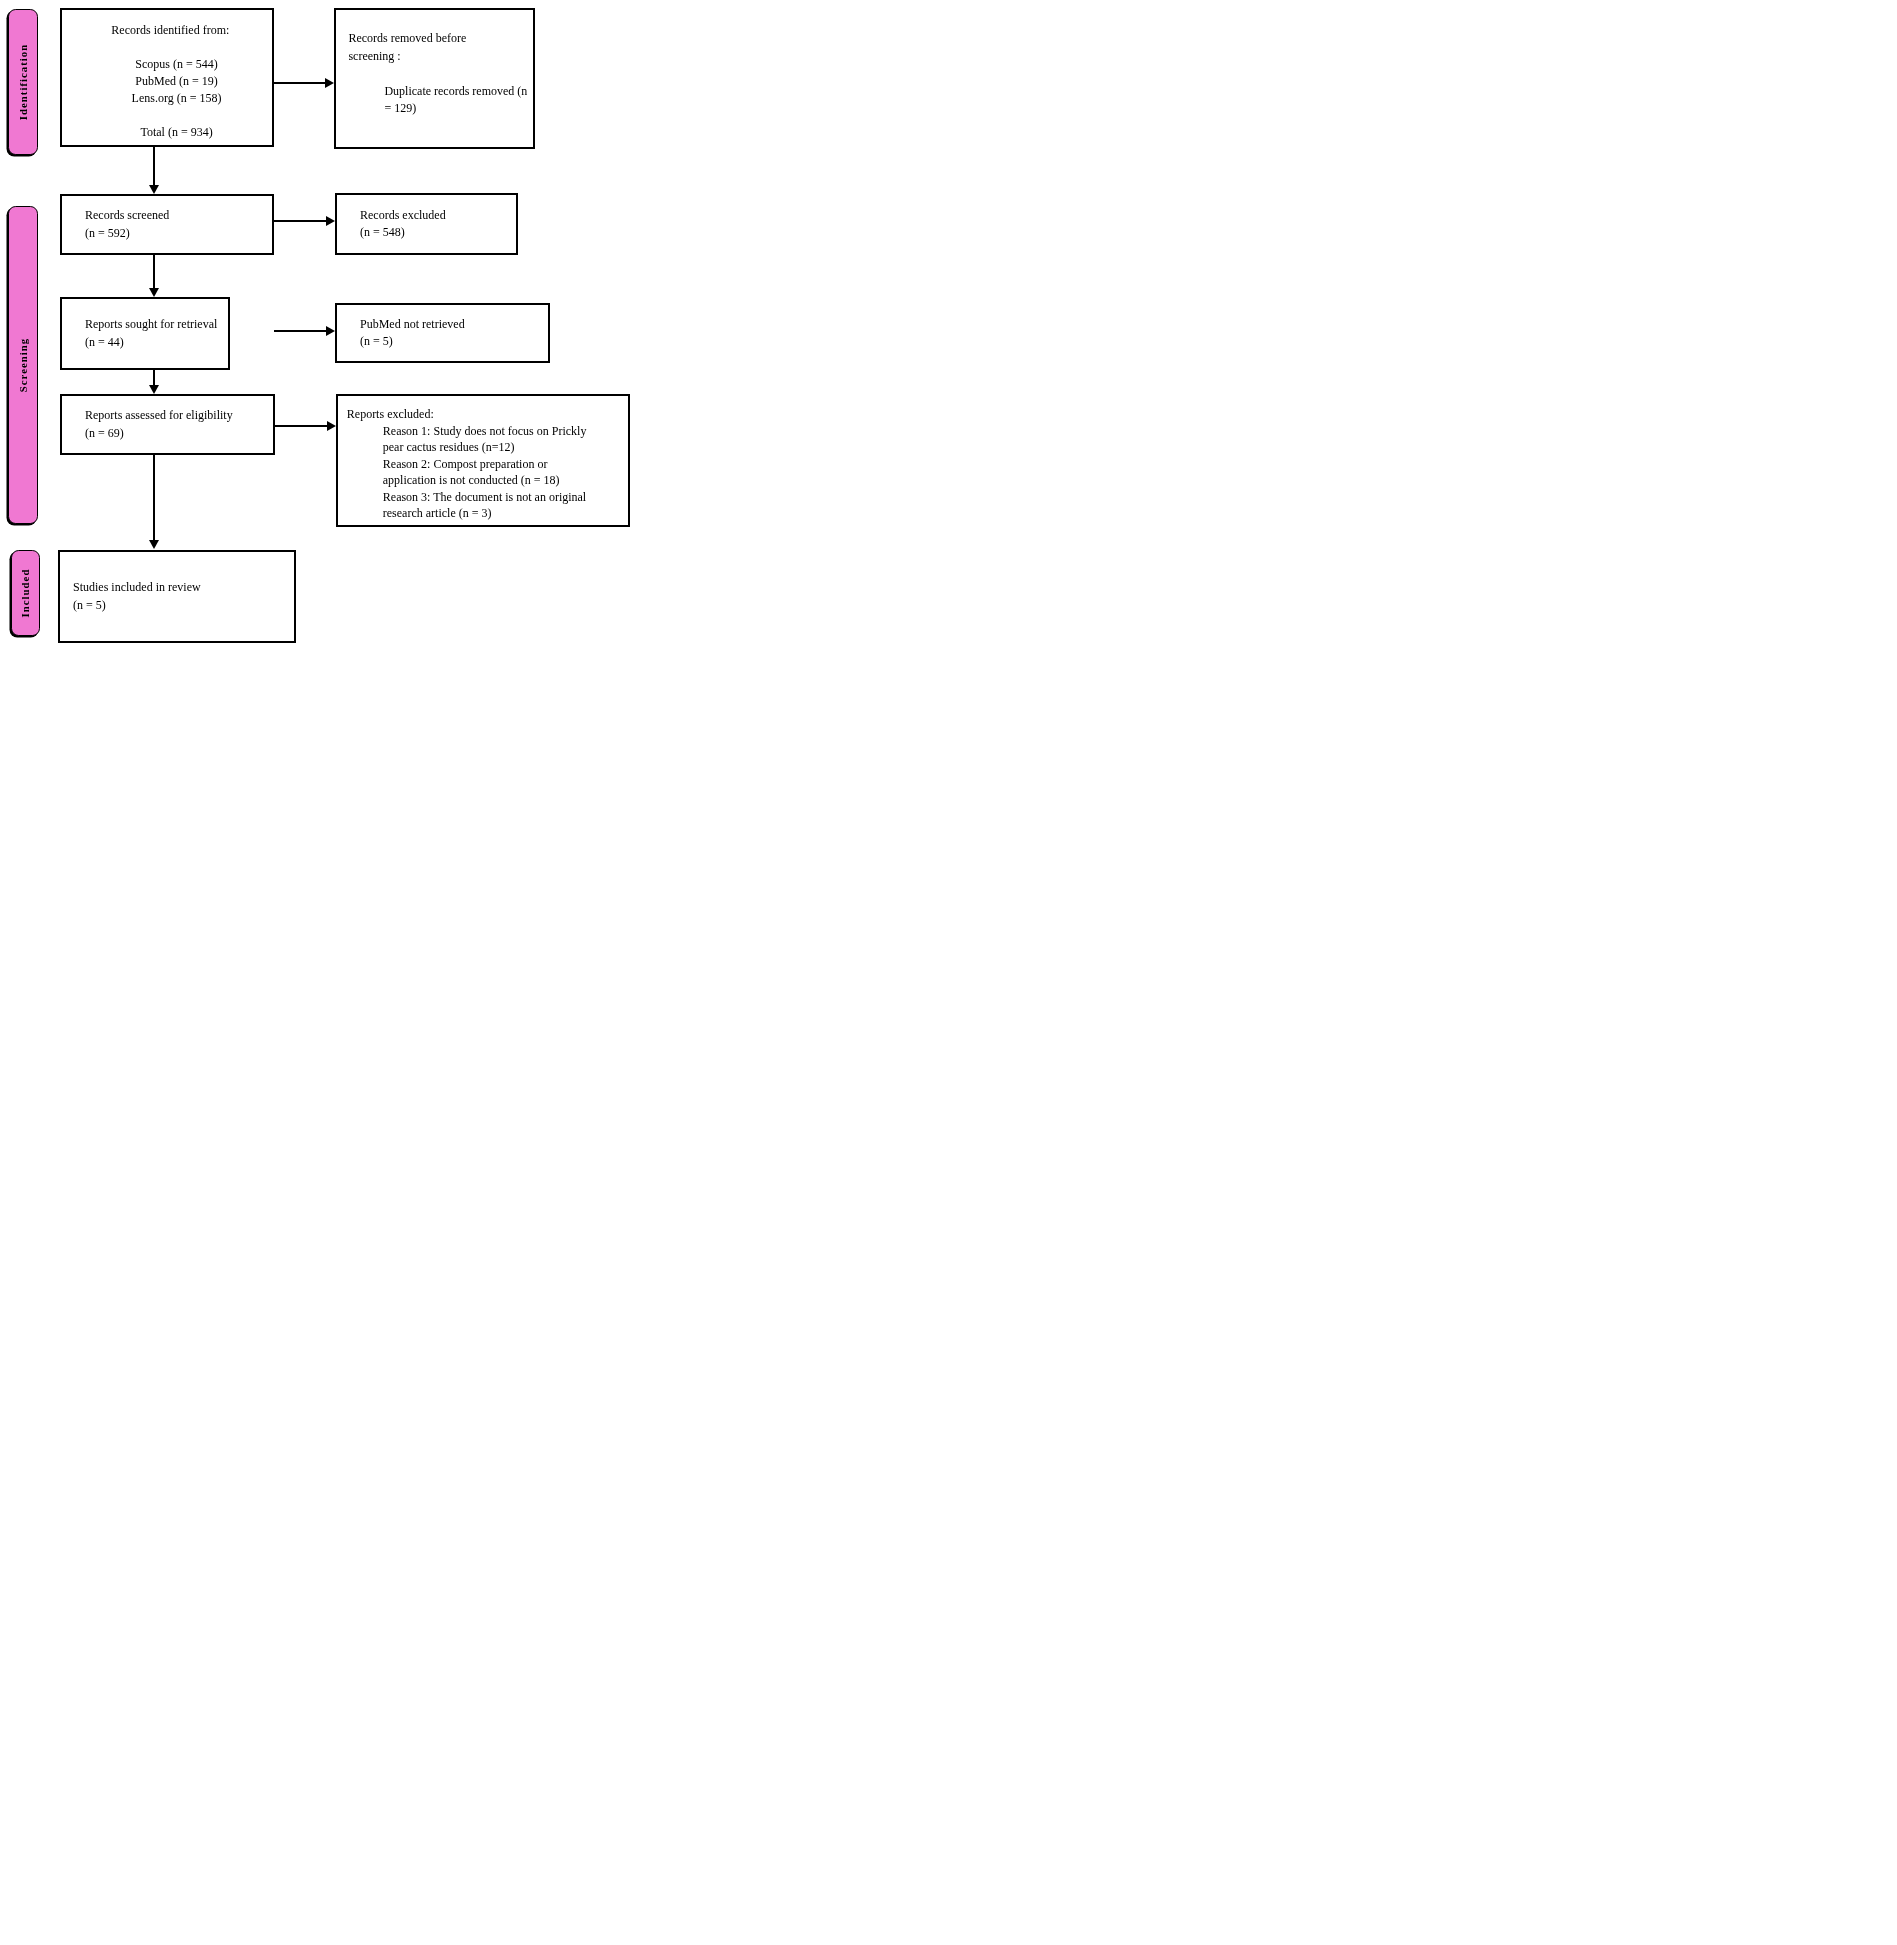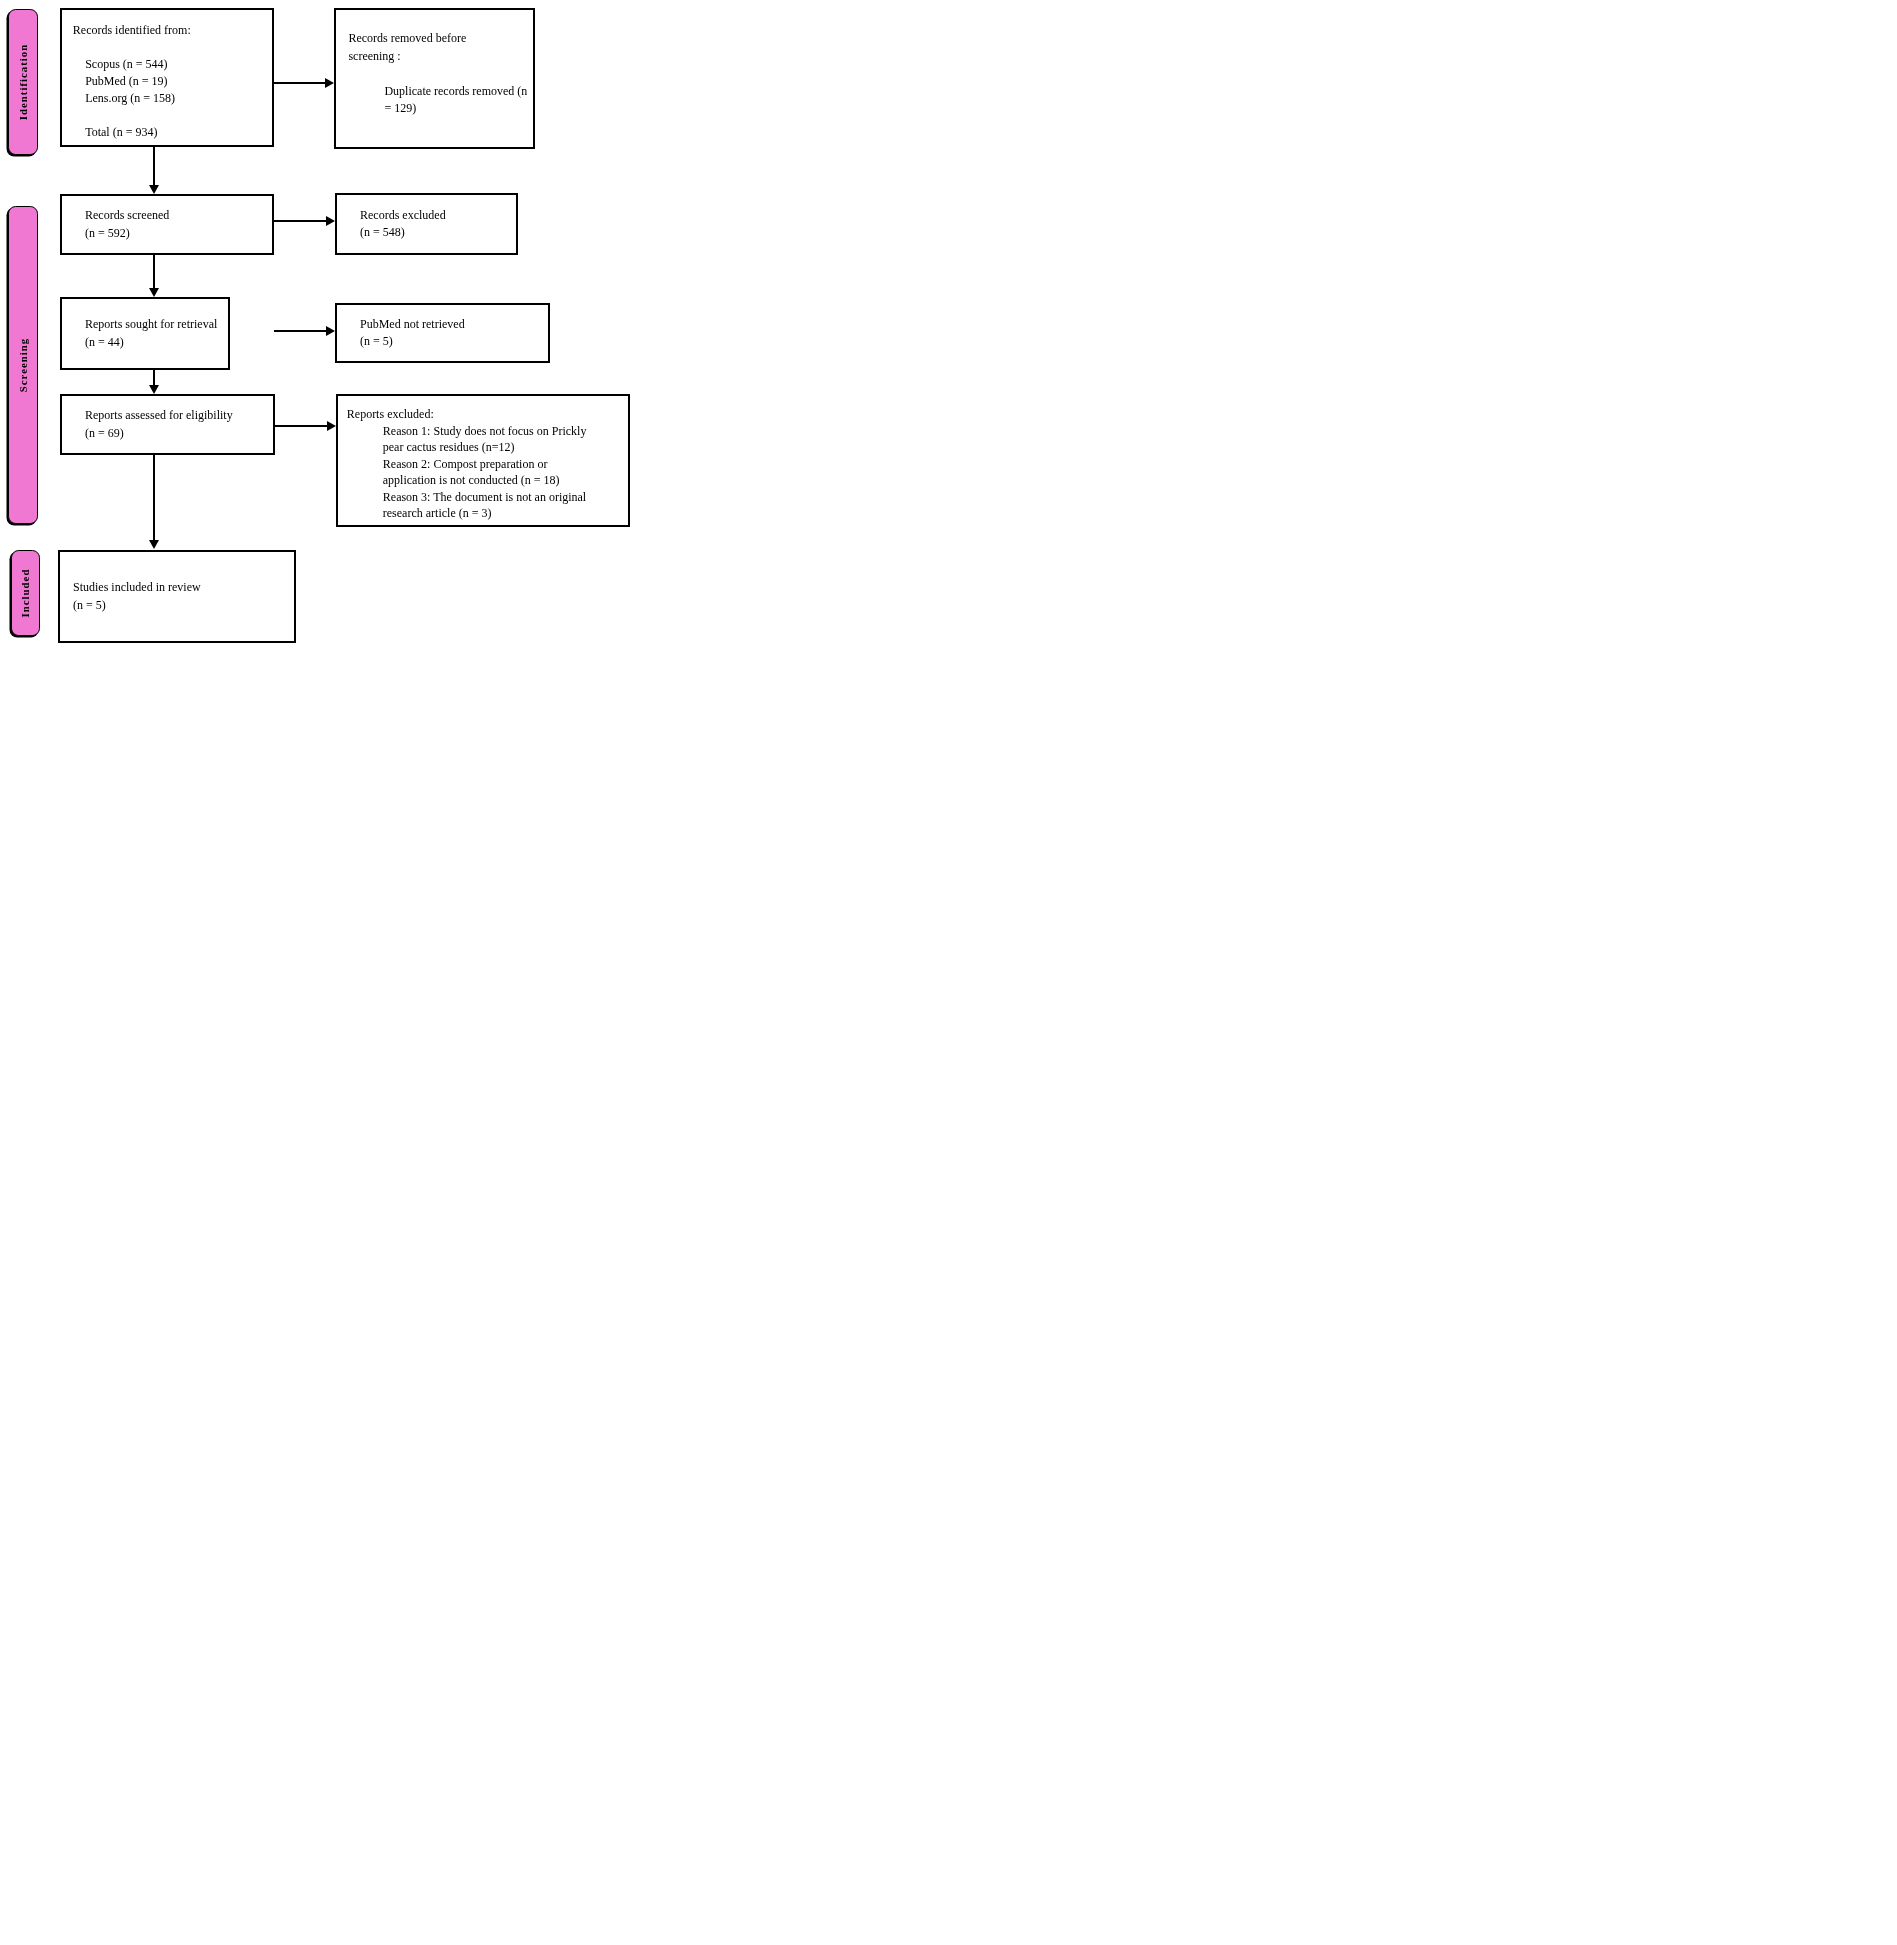--- a/index.html
+++ b/index.html
@@ -93,21 +93,21 @@
   <div class="stage" style="left:8.3px; top:9.3px; width:30px; height:146px;">
     <span class="stage-text">Identification</span>
   </div>
   <div class="stage" style="left:7.7px; top:206px; width:30px; height:318px;">
     <span class="stage-text">Screening</span>
   </div>
   <div class="stage" style="left:10.8px; top:550px; width:29px; height:86px;">
     <span class="stage-text">Included</span>
   </div>
 
-  <div class="box" id="box-records-identified" style="left:60px; top:7.7px; width:214px; height:139px;">
+  <div class="box" id="box-records-identified" style="left:60px; top:7.7px; width:214px; height:139px;text-align:center;">
     <div class="ln">Records identified from:</div>
     <div class="sp33"></div>
     <div class="ln ind">Scopus (n = 544)</div>
     <div class="ln ind">PubMed (n = 19)</div>
     <div class="ln ind">Lens.org (n = 158)</div>
     <div class="sp33"></div>
     <div class="ln ind">Total (n = 934)</div>
   </div>
 
   <div class="box" id="box-records-removed" style="left:334px; top:7.7px; width:201px; height:141px;">

